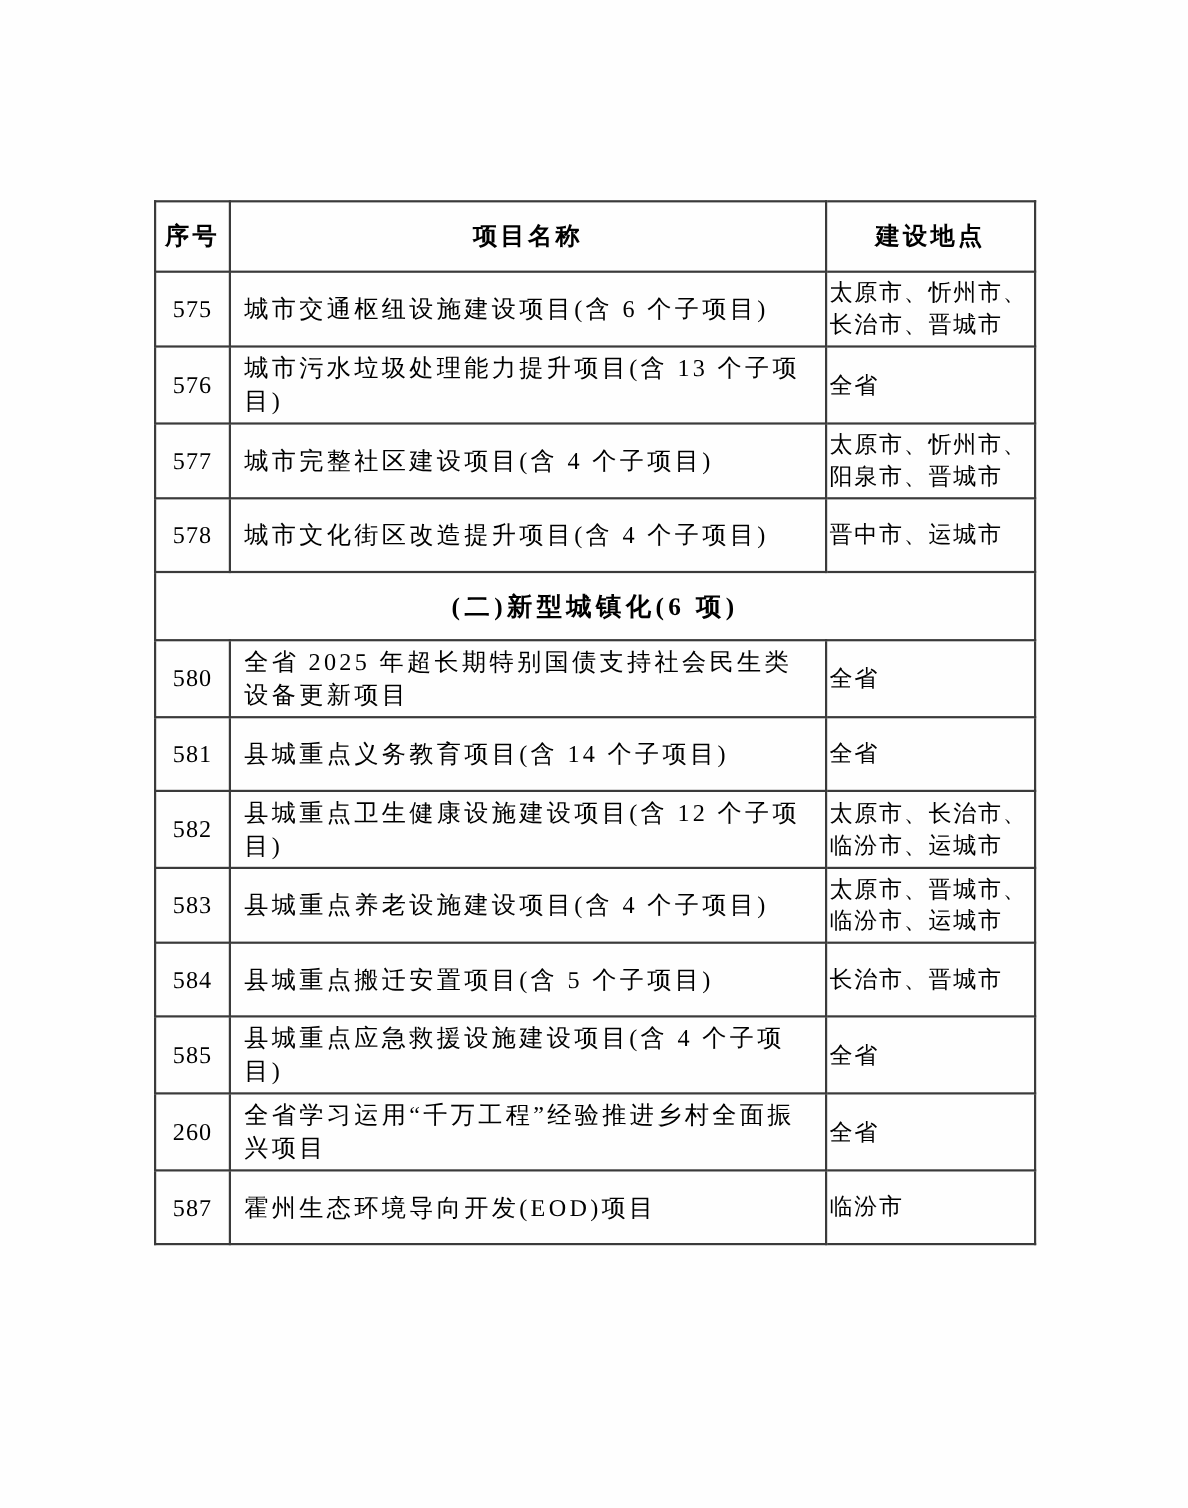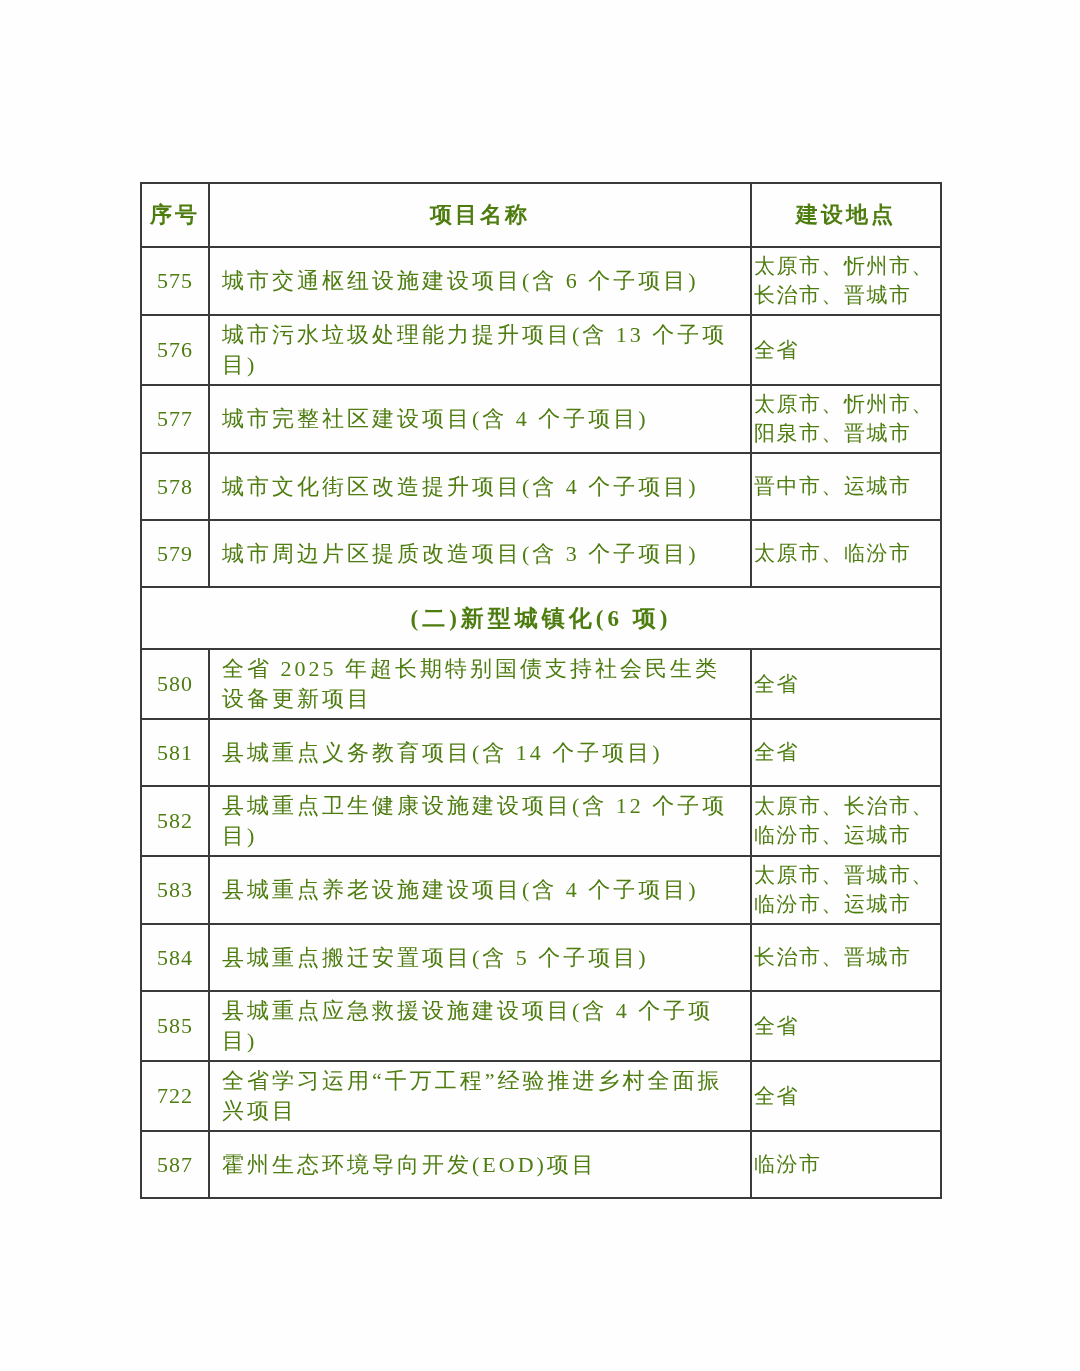--- a/index.html
+++ b/index.html
@@ -25,21 +25,21 @@
   .table-wrap {
     position: absolute;
     left: 140px;
     top: 182px;
     width: 800px;
   }
   table.project-table {
     border-collapse: collapse;
     table-layout: fixed;
     width: 800px;
-    color: #4d7c0f;
+    color: #000000;
   }
   table.project-table th,
   table.project-table td {
     border: 2px solid #3a3a3a;
     vertical-align: middle;
     overflow: hidden;
   }
   th.col-head {
     height: 60px;
     font-family: "Liberation Sans", "DejaVu Sans", sans-serif;
@@ -114,25 +114,20 @@
           <tr class="data-row">
             <td class="cell-seq">577</td>
             <td class="cell-name">城市完整社区建设项目(含 4 个子项目)</td>
             <td class="cell-loc">太原市、忻州市、阳泉市、晋城市</td>
           </tr>
           <tr class="data-row">
             <td class="cell-seq">578</td>
             <td class="cell-name">城市文化街区改造提升项目(含 4 个子项目)</td>
             <td class="cell-loc">晋中市、运城市</td>
           </tr>
-          <tr class="data-row">
-            <td class="cell-seq">579</td>
-            <td class="cell-name">城市周边片区提质改造项目(含 3 个子项目)</td>
-            <td class="cell-loc">太原市、临汾市</td>
-          </tr>
           <tr class="section-row">
             <td colspan="3" class="cell-section">(二)新型城镇化(6 项)</td>
           </tr>
           <tr class="data-row">
             <td class="cell-seq">580</td>
             <td class="cell-name">全省 2025 年超长期特别国债支持社会民生类设备更新项目</td>
             <td class="cell-loc">全省</td>
           </tr>
           <tr class="data-row">
             <td class="cell-seq">581</td>
@@ -153,21 +148,21 @@
             <td class="cell-seq">584</td>
             <td class="cell-name">县城重点搬迁安置项目(含 5 个子项目)</td>
             <td class="cell-loc">长治市、晋城市</td>
           </tr>
           <tr class="data-row">
             <td class="cell-seq">585</td>
             <td class="cell-name">县城重点应急救援设施建设项目(含 4 个子项目)</td>
             <td class="cell-loc">全省</td>
           </tr>
           <tr class="data-row">
-            <td class="cell-seq">722</td>
+            <td class="cell-seq">260</td>
             <td class="cell-name">全省学习运用“千万工程”经验推进乡村全面振兴项目</td>
             <td class="cell-loc">全省</td>
           </tr>
           <tr class="data-row">
             <td class="cell-seq">587</td>
             <td class="cell-name">霍州生态环境导向开发(EOD)项目</td>
             <td class="cell-loc">临汾市</td>
           </tr>
         </tbody>
     </table>

